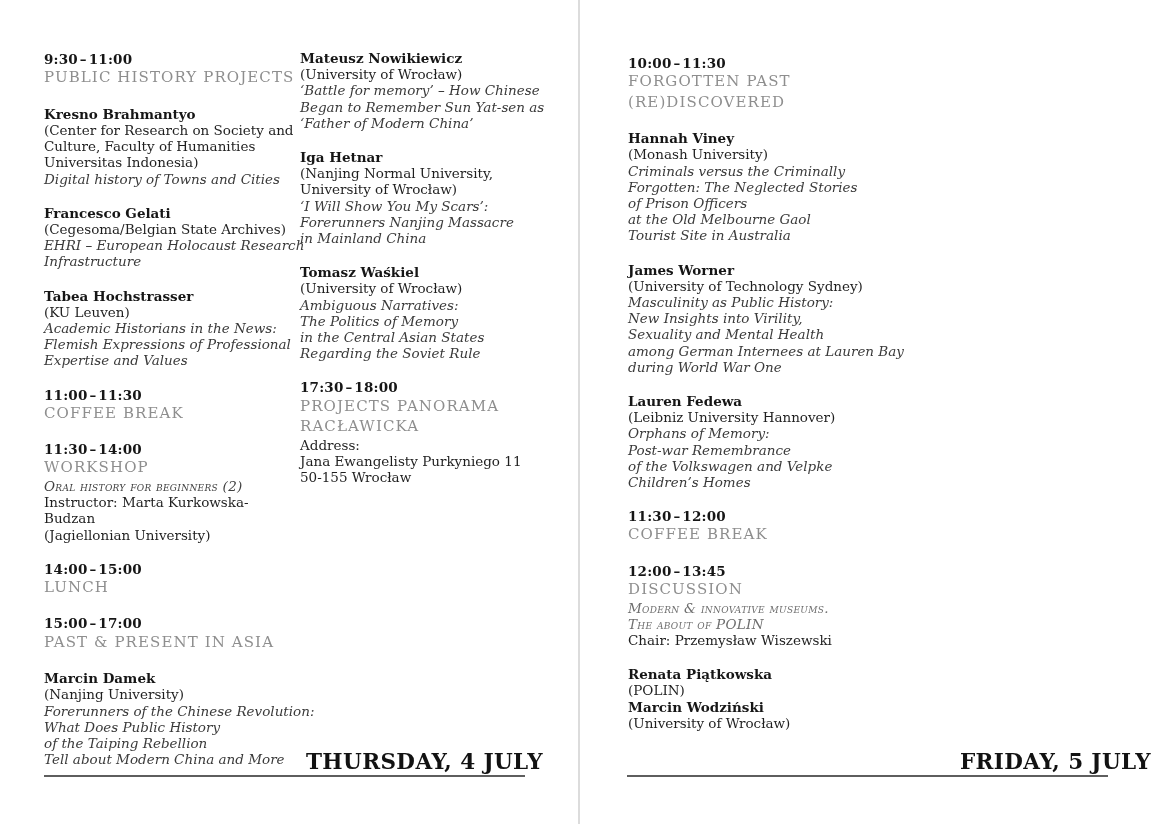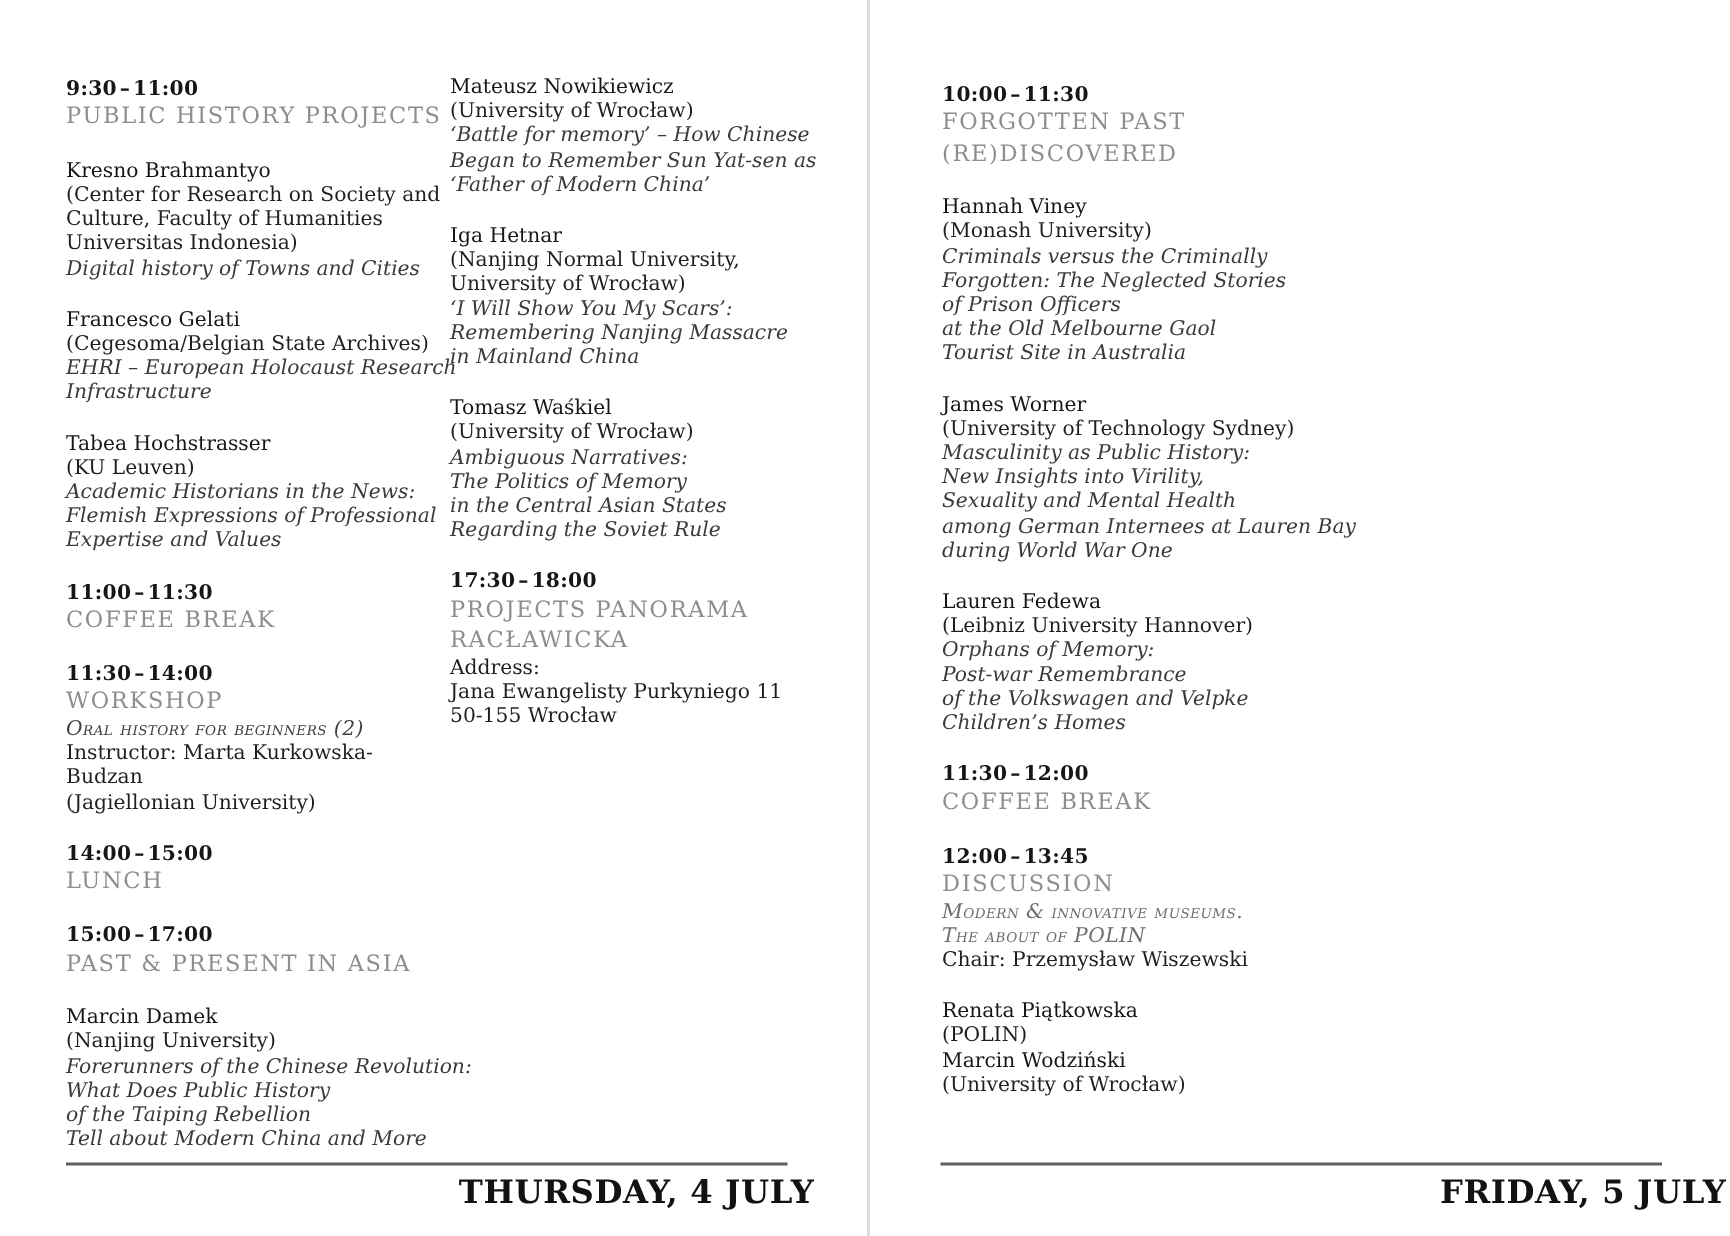--- a/index.html
+++ b/index.html
@@ -33,40 +33,40 @@
     color: #161616;
     word-spacing: -3px;
     letter-spacing: 0.2px;
   }
   .line.heading {
     color: #8e8e8e;
     font-size: 15px;
     line-height: 20.5px;
     letter-spacing: 1.1px;
   }
-  .line.name { font-weight: normal; color: #161616; }
+  .line.name { font-weight: bold; color: #161616; }
   .line.italic { font-style: italic; color: #3a3a3a; }
   .line.sc {
     font-style: italic;
     font-variant: small-caps;
     color: #3f3f3f;
     letter-spacing: 0.3px;
   }
   .line.scg { color: #6e6e6e; }
   .footer-rule {
     position: absolute;
     top: 775px;
     height: 0;
     border-top: 2px solid #5e5e5e;
   }
   #rule-left  { left: 44px;  width: 481px; }
   #rule-right { left: 627px; width: 481px; }
   .footer-label {
     position: absolute;
-    top: 783px;
+    top: 749px;
     font-weight: bold;
     font-size: 21.5px;
     color: #121212;
     text-align: right;
     letter-spacing: 0.4px;
   }
   #footer-left  { left: 44px;  width: 499px; }
   #footer-right { left: 628px; width: 523px; }
 </style>
 </head>
@@ -134,21 +134,21 @@
       <div class="line plain">(University of Wrocław)</div>
       <div class="line italic">‘Battle for memory’ – How Chinese</div>
       <div class="line italic">Began to Remember Sun Yat-sen as</div>
       <div class="line italic">‘Father of Modern China’</div>
     </div>
     <div class="block">
       <div class="line name">Iga Hetnar</div>
       <div class="line plain">(Nanjing Normal University,</div>
       <div class="line plain">University of Wrocław)</div>
       <div class="line italic">‘I Will Show You My Scars’:</div>
-      <div class="line italic">Remembering Nanjing Massacre</div>
+      <div class="line italic">Forerunners Nanjing Massacre</div>
       <div class="line italic">in Mainland China</div>
     </div>
     <div class="block">
       <div class="line name">Tomasz Waśkiel</div>
       <div class="line plain">(University of Wrocław)</div>
       <div class="line italic">Ambiguous Narratives:</div>
       <div class="line italic">The Politics of Memory</div>
       <div class="line italic">in the Central Asian States</div>
       <div class="line italic">Regarding the Soviet Rule</div>
     </div>

